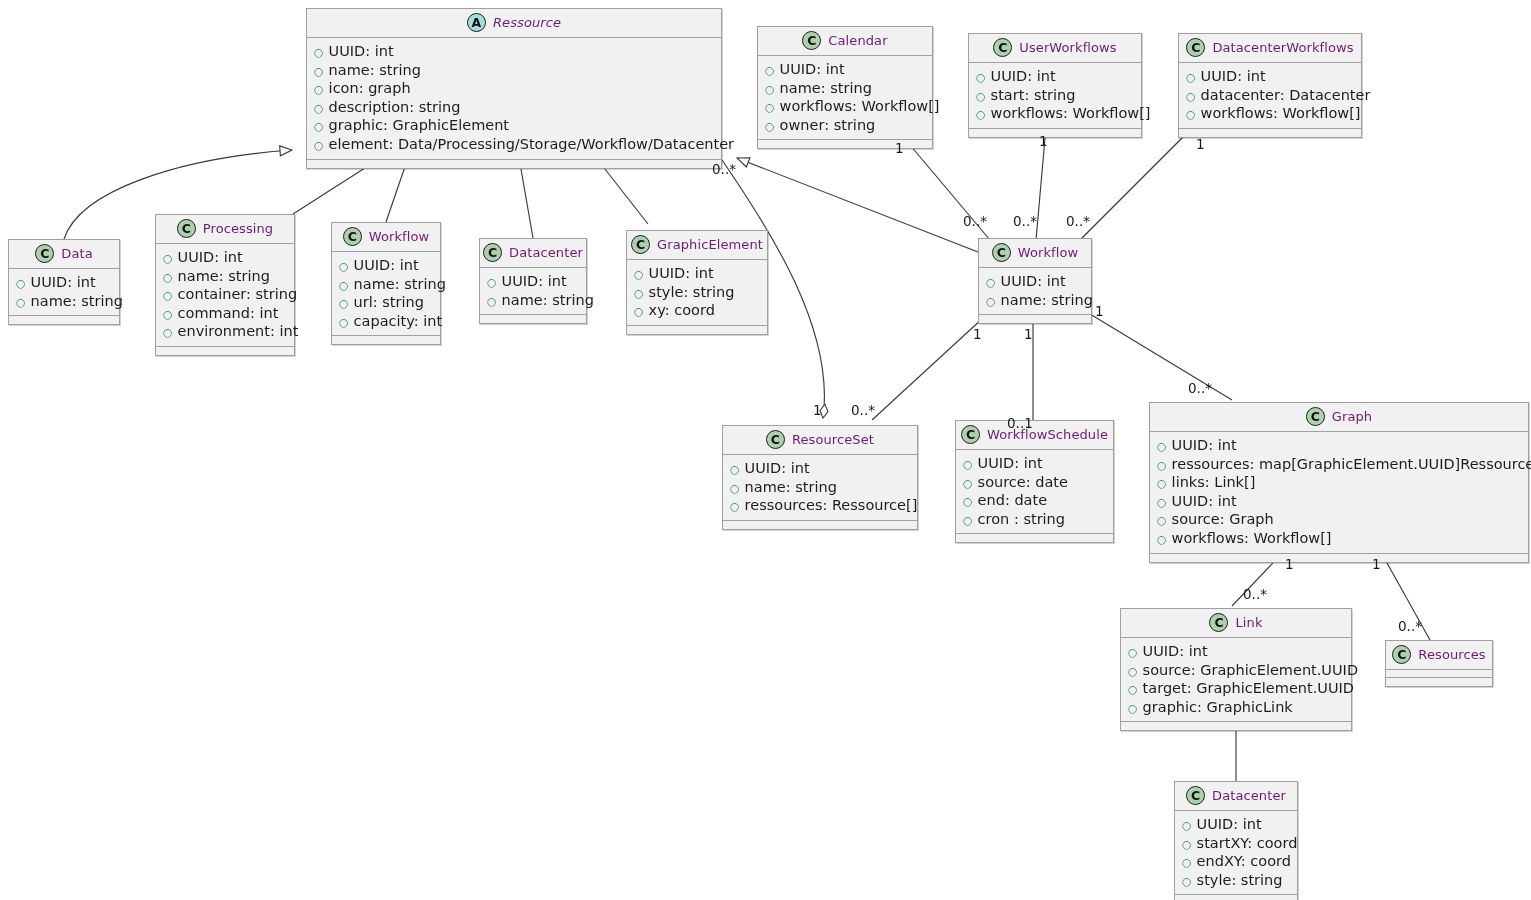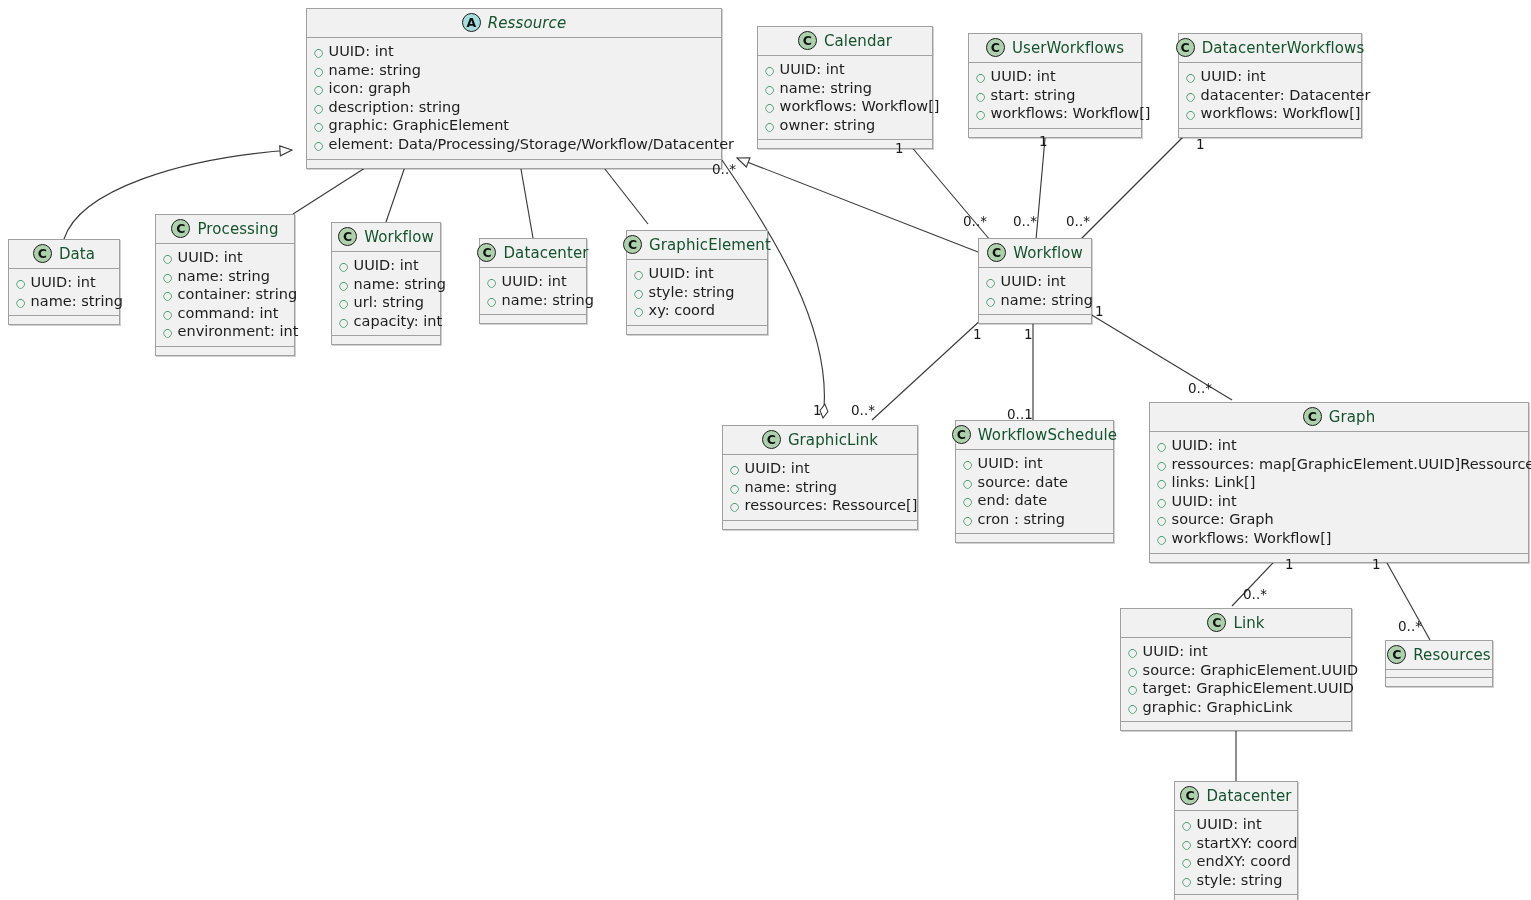--- a/index.html
+++ b/index.html
@@ -37,22 +37,22 @@
     padding: 4px 8px 5px 8px;
     text-align: center;
     white-space: nowrap;
     display: flex;
     align-items: center;
     justify-content: center;
     gap: 7px;
     box-sizing: border-box;
   }
   .uml-title {
-    font-size: 15px;
-    color: #14532d;
+    font-size: 13px;
+    color: #701a75;
     letter-spacing: 0.1px;
   }
   .uml-title.abstract {
     font-style: italic;
   }
   .stereo {
     width: 19px;
     height: 19px;
     border-radius: 50%;
     border: 1.3px solid #1d1d1d;
@@ -377,21 +377,21 @@
           <div class="attr">
             <span class="vis">○</span>
             <span>name: string</span>
           </div>
         </div>
         <div class="uml-footer"></div>
       </div>
       <div class="uml-class" style="left: 722px; top: 425px; width: 196px;">
         <div class="uml-header">
           <span class="stereo cls">C</span>
-          <span class="uml-title">GraphicLink</span>
+          <span class="uml-title">ResourceSet</span>
         </div>
         <div class="uml-attrs">
           <div class="attr">
             <span class="vis">○</span>
             <span>UUID: int</span>
           </div>
           <div class="attr">
             <span class="vis">○</span>
             <span>name: string</span>
           </div>
@@ -525,21 +525,21 @@
       <div class="mult" style="left: 1039px; top: 133px;">1</div>
       <div class="mult" style="left: 1196px; top: 136px;">1</div>
       <div class="mult" style="left: 963px; top: 213px;">0..*</div>
       <div class="mult" style="left: 1013px; top: 213px;">0..*</div>
       <div class="mult" style="left: 1066px; top: 213px;">0..*</div>
       <div class="mult" style="left: 973px; top: 326px;">1</div>
       <div class="mult" style="left: 1024px; top: 326px;">1</div>
       <div class="mult" style="left: 1095px; top: 303px;">1</div>
       <div class="mult" style="left: 813px; top: 402px;">1</div>
       <div class="mult" style="left: 851px; top: 402px;">0..*</div>
-      <div class="mult" style="left: 1007px; top: 406px;">0..1</div>
+      <div class="mult" style="left: 1007px; top: 415px;">0..1</div>
       <div class="mult" style="left: 1188px; top: 380px;">0..*</div>
       <div class="mult" style="left: 1285px; top: 556px;">1</div>
       <div class="mult" style="left: 1243px; top: 586px;">0..*</div>
       <div class="mult" style="left: 1372px; top: 556px;">1</div>
       <div class="mult" style="left: 1398px; top: 618px;">0..*</div>
     </div>
 
 </div>
 
 </body></html>

